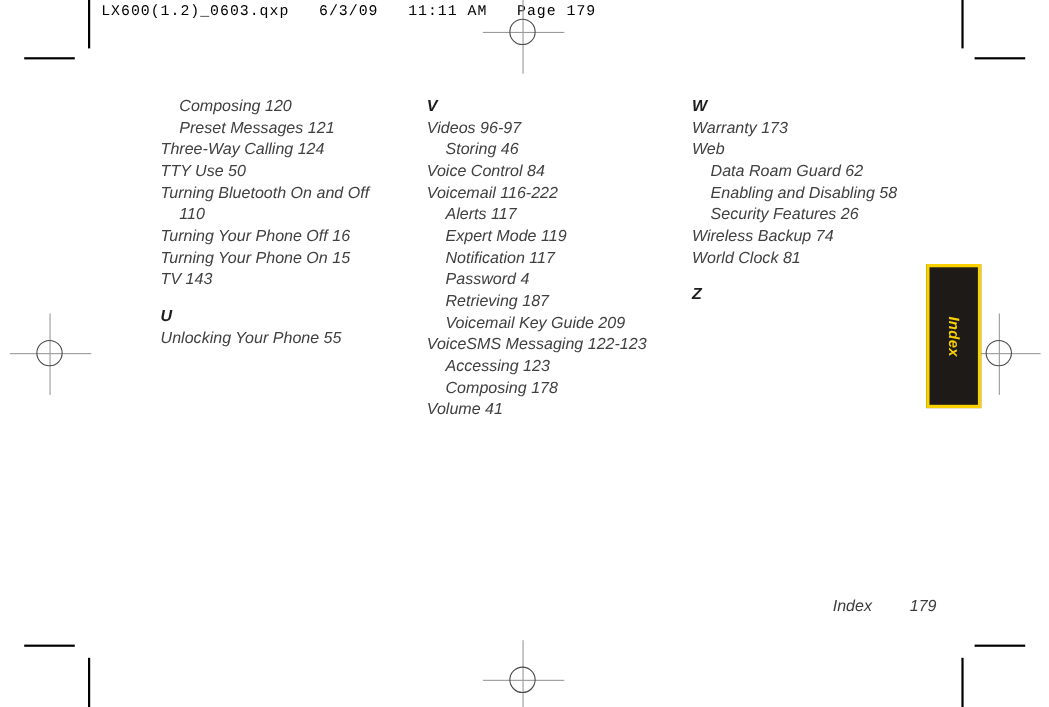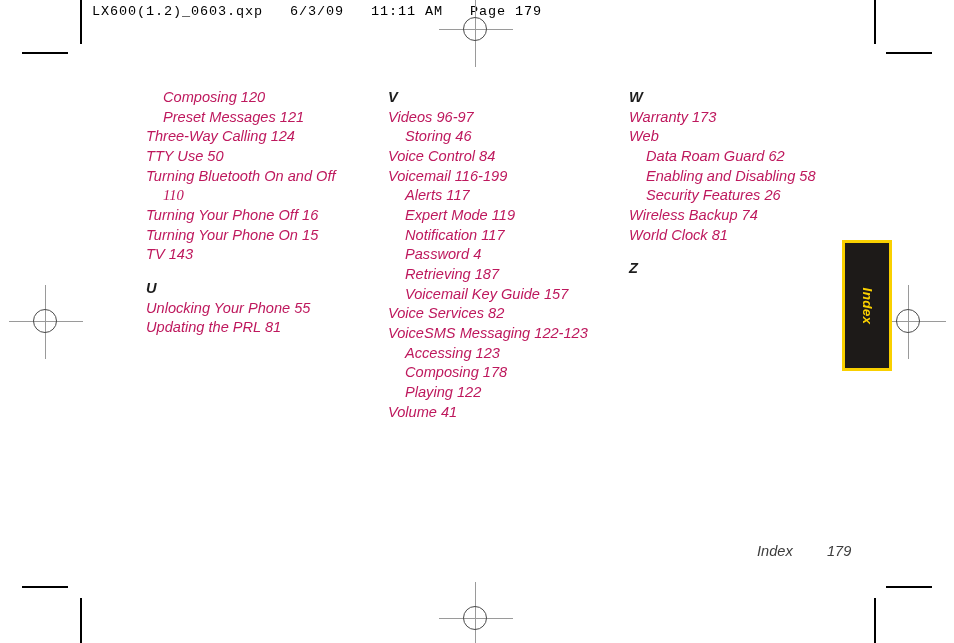--- a/index.html
+++ b/index.html
@@ -103,24 +103,24 @@
     font-size: 14.6px;
     color: #1d1d1d;
     margin-top: 14px;
     margin-bottom: 0px;
     letter-spacing: 0.2px;
   }
   .letter.first { margin-top: 0; }
 
   .entry {
     white-space: pre-wrap;
-    color: #be185d;
+    color: #404040;
   }
   .entry.sub  { padding-left: 17px; }
-  .entry.cont { padding-left: 17px; font-family: Liberation Serif, serif; }
+  .entry.cont { padding-left: 17px; }
 
   
   .side-tab {
     position: absolute;
     left: 842px;
     top: 240px;
     width: 50px;
     height: 131px;
     background: #1d1a18;
     border: 3px solid #f9d000;
@@ -194,39 +194,36 @@
       <div class="entry sub">Preset Messages 121</div>
       <div class="entry">Three-Way Calling 124</div>
       <div class="entry">TTY Use 50</div>
       <div class="entry">Turning Bluetooth On and Off</div>
       <div class="entry cont">110</div>
       <div class="entry">Turning Your Phone Off 16</div>
       <div class="entry">Turning Your Phone On 15</div>
       <div class="entry">TV 143</div>
       <div class="letter">U</div>
       <div class="entry">Unlocking Your Phone 55</div>
-      <div class="entry">Updating the PRL 81</div>
     </div>
   <div class="col col-2">
       <div class="letter first">V</div>
       <div class="entry">Videos 96-97</div>
       <div class="entry sub">Storing 46</div>
       <div class="entry">Voice Control 84</div>
-      <div class="entry">Voicemail 116-199</div>
+      <div class="entry">Voicemail 116-222</div>
       <div class="entry sub">Alerts 117</div>
       <div class="entry sub">Expert Mode 119</div>
       <div class="entry sub">Notification 117</div>
       <div class="entry sub">Password 4</div>
       <div class="entry sub">Retrieving 187</div>
-      <div class="entry sub">Voicemail Key Guide 157</div>
-      <div class="entry">Voice Services 82</div>
+      <div class="entry sub">Voicemail Key Guide 209</div>
       <div class="entry">VoiceSMS Messaging 122-123</div>
       <div class="entry sub">Accessing 123</div>
       <div class="entry sub">Composing 178</div>
-      <div class="entry sub">Playing 122</div>
       <div class="entry">Volume 41</div>
     </div>
   <div class="col col-3">
       <div class="letter first">W</div>
       <div class="entry">Warranty 173</div>
       <div class="entry">Web</div>
       <div class="entry sub">Data Roam Guard 62</div>
       <div class="entry sub">Enabling and Disabling 58</div>
       <div class="entry sub">Security Features 26</div>
       <div class="entry">Wireless Backup 74</div>

